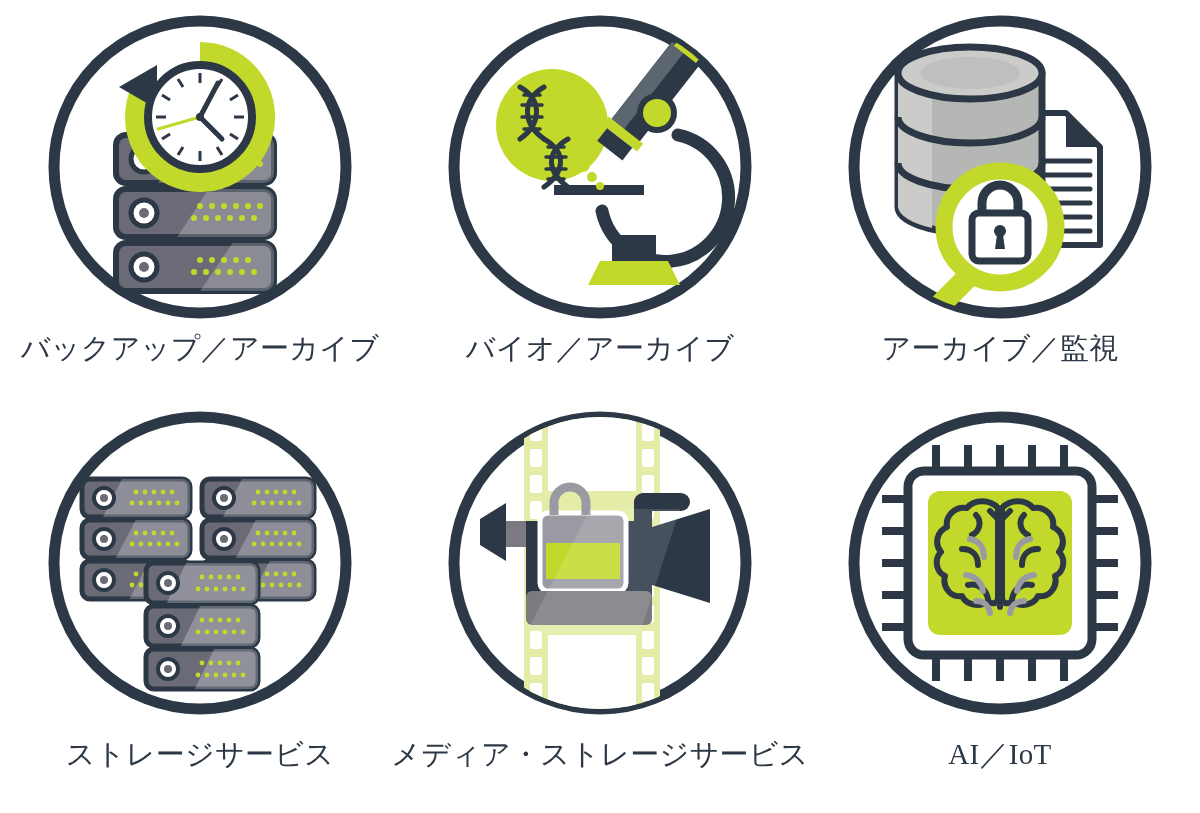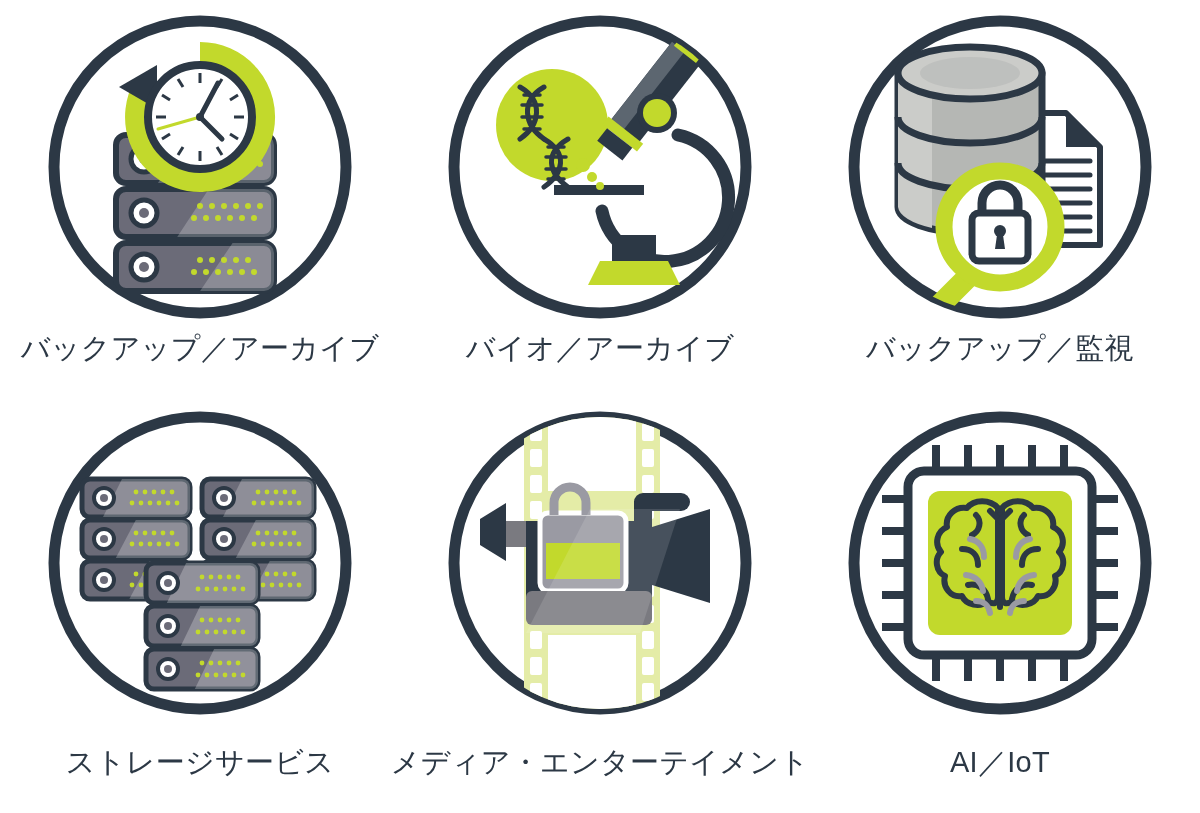--- a/index.html
+++ b/index.html
@@ -33,21 +33,21 @@
     font-size:29px;
     line-height:1.1;
     letter-spacing:0.3px;
     color:#2c3845;
     font-weight:400;
     white-space:nowrap;
     text-align:center;
   }
   
   .row2 .circle-wrap{margin-top:3px;}
-  .row2 .label{margin-top:24px;}
+  .row2 .label{margin-top:16px;font-family:Liberation Serif, serif;}
 </style>
 </head>
 <body>
 
 <div class="board">
   <div class="grid">
 
     <div class="cell">
       <div class="circle-wrap">
         <svg viewBox="0 0 320 320" xmlns="http://www.w3.org/2000/svg">
@@ -248,21 +248,21 @@
             <line x1="132" y1="266" x2="96" y2="302" stroke="#c2d92c" stroke-width="22" stroke-linecap="round"></line>
             <circle cx="160" cy="220" r="56" fill="#ffffff" stroke="#c2d92c" stroke-width="17"></circle>
 
             <path d="M142 208 v-12 a18 18 0 0 1 36 0 v12" fill="none" stroke="#2c3845" stroke-width="9"></path>
             <rect x="132" y="206" width="56" height="48" rx="7" fill="#ffffff" stroke="#2c3845" stroke-width="7"></rect>
             <circle cx="160" cy="224" r="6" fill="#2c3845"></circle>
             <path d="M157 228 h6 l2 14 h-10 z" fill="#2c3845"></path>
           </g>
         </svg>
       </div>
-      <div class="label">バックアップ／監視</div>
+      <div class="label">アーカイブ／監視</div>
     </div>
 
     <div class="cell row2">
       <div class="circle-wrap">
         <svg viewBox="0 0 320 320" xmlns="http://www.w3.org/2000/svg">
           <defs>
             <clipPath id="c4clip">
                 <circle cx="160" cy="160" r="146"></circle>
               </clipPath>
             <clipPath id="sA1">
@@ -529,21 +529,21 @@
             <rect x="100" y="110" width="86" height="78" rx="8" fill="#9a9aa3" stroke="#ffffff" stroke-width="5"></rect>
             <path d="M114 112 v-12 a16 16 0 0 1 32 0 v12" fill="none" stroke="#9a9aa3" stroke-width="9"></path>
             <rect x="106" y="140" width="74" height="36" fill="#c2d92c"></rect>
 
             <rect x="86" y="188" width="126" height="34" rx="6" fill="#7a7a80"></rect>
 
             <polygon points="150,106 240,106 200,230 86,230" fill="#ffffff" opacity="0.13"></polygon>
           </g>
         </svg>
       </div>
-      <div class="label">メディア・エンターテイメント</div>
+      <div class="label">メディア・ストレージサービス</div>
     </div>
 
     <div class="cell row2">
       <div class="circle-wrap">
         <svg viewBox="0 0 320 320" xmlns="http://www.w3.org/2000/svg">
           <defs>
             <clipPath id="c6clip">
                 <circle cx="160" cy="160" r="146"></circle>
               </clipPath>
           </defs>

